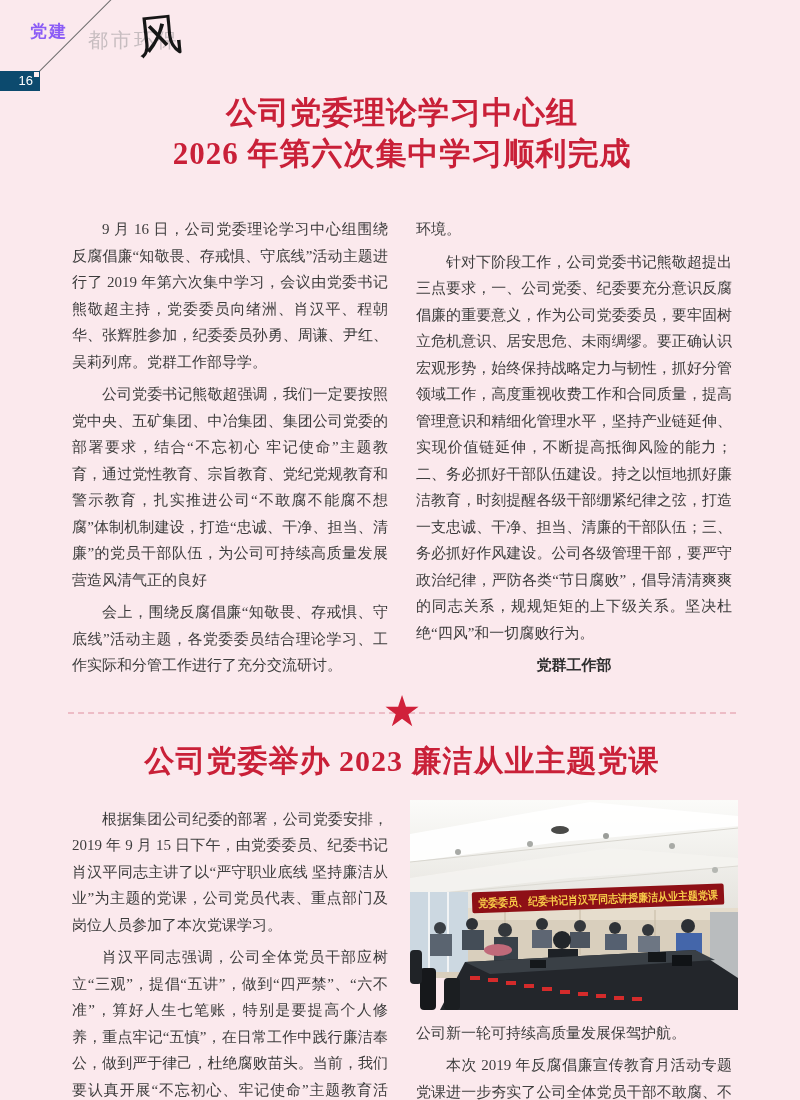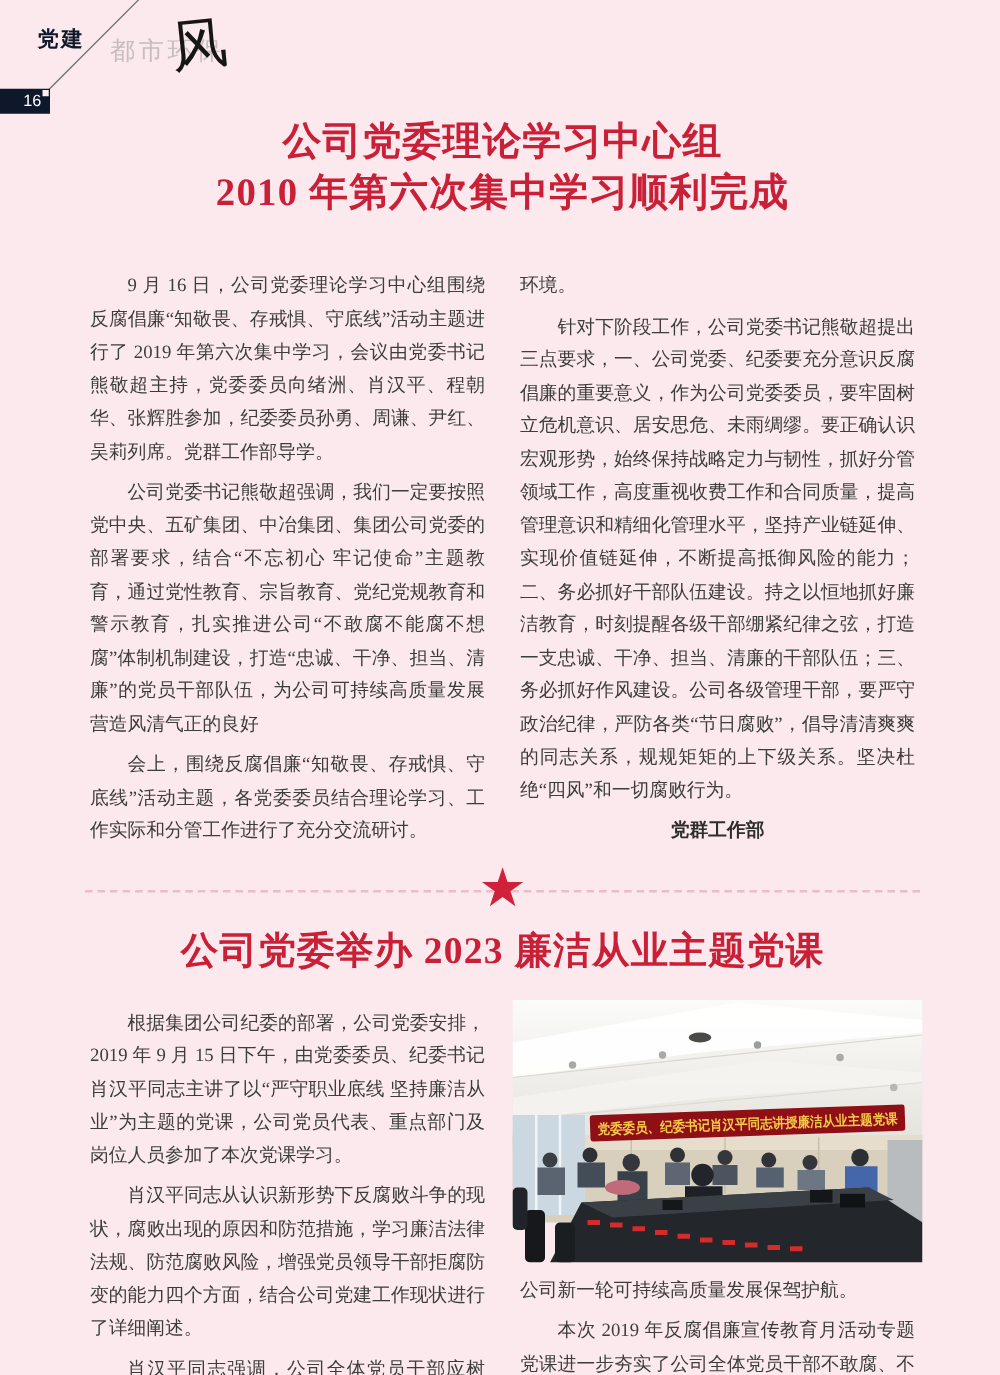--- a/index.html
+++ b/index.html
@@ -7,39 +7,39 @@
   .page {
     position:relative; width:800px; height:1100px;
     background:#fbe9ed; overflow:hidden;
     font-family:"Liberation Serif","DejaVu Serif",serif;
     color:#3d3d3d;
   }
   
   .section-label{
     position:absolute; left:30px; top:20px;
     font-family:"Liberation Sans","DejaVu Sans",sans-serif;
-    font-weight:bold; font-size:17px; color:#0f172a; letter-spacing:2px;
+    font-weight:bold; font-size:17px; color:#8b5cf6; letter-spacing:2px;
   }
   .diag-line{
     position:absolute; left:39px; top:71px; width:104px; height:0;
     border-top:1px solid #6d6d6d;
     transform:rotate(-45deg); transform-origin:left top;
   }
   .mag-name{
     position:absolute; left:88px; top:27px;
     font-size:20px; color:#c7bdc0; letter-spacing:3px;
   }
   .masthead-glyph{
     position:absolute; left:137px; top:6px;
     font-size:45px; color:#161616; transform:rotate(-6deg);
     font-family:"DejaVu Serif",serif;
   }
   .page-box{
     position:absolute; left:0; top:71px; width:40px; height:20px;
-    background:#0f172a; color:#ffffff;
+    background:#0c4a6e; color:#ffffff;
     font-family:"Liberation Sans","DejaVu Sans",sans-serif;
     font-size:13px; line-height:20px; text-align:right; padding-right:7px;
   }
   .page-box .corner{
     position:absolute; top:1px; right:1px; width:5px; height:5px; background:#fdeef1;
   }
   
   .content{ position:absolute; left:66px; top:92px; width:672px; }
   .title{
     margin:0 0 36px 0; text-align:center; color:#c92038; font-weight:bold;
@@ -83,21 +83,21 @@
   <div class="page-box">
     <span>16</span>
     <span class="corner"></span>
   </div>
 
   <div class="content">
 
     <section>
       <h1 class="title">
         <span class="tl">公司党委理论学习中心组</span>
-        <span class="tl">2010 年第六次集中学习顺利完成</span>
+        <span class="tl">2026 年第六次集中学习顺利完成</span>
       </h1>
       <div class="columns">
         <div class="col">
           <p class="para">9 月 16 日，公司党委理论学习中心组围绕反腐倡廉“知敬畏、存戒惧、守底线”活动主题进行了 2019 年第六次集中学习，会议由党委书记熊敬超主持，党委委员向绪洲、肖汉平、程朝华、张辉胜参加，纪委委员孙勇、周谦、尹红、吴莉列席。党群工作部导学。</p>
           <p class="para">公司党委书记熊敬超强调，我们一定要按照党中央、五矿集团、中冶集团、集团公司党委的部署要求，结合“不忘初心 牢记使命”主题教育，通过党性教育、宗旨教育、党纪党规教育和警示教育，扎实推进公司“不敢腐不能腐不想腐”体制机制建设，打造“忠诚、干净、担当、清廉”的党员干部队伍，为公司可持续高质量发展营造风清气正的良好</p>
           <p class="para">会上，围绕反腐倡廉“知敬畏、存戒惧、守底线”活动主题，各党委委员结合理论学习、工作实际和分管工作进行了充分交流研讨。</p>
         </div>
         <div class="col">
           <p class="para ni">环境。</p>
           <p class="para">针对下阶段工作，公司党委书记熊敬超提出三点要求，一、公司党委、纪委要充分意识反腐倡廉的重要意义，作为公司党委委员，要牢固树立危机意识、居安思危、未雨绸缪。要正确认识宏观形势，始终保持战略定力与韧性，抓好分管领域工作，高度重视收费工作和合同质量，提高管理意识和精细化管理水平，坚持产业链延伸、实现价值链延伸，不断提高抵御风险的能力；二、务必抓好干部队伍建设。持之以恒地抓好廉洁教育，时刻提醒各级干部绷紧纪律之弦，打造一支忠诚、干净、担当、清廉的干部队伍；三、务必抓好作风建设。公司各级管理干部，要严守政治纪律，严防各类“节日腐败”，倡导清清爽爽的同志关系，规规矩矩的上下级关系。坚决杜绝“四风”和一切腐败行为。</p>
@@ -108,21 +108,20 @@
 
     <div class="divider">
       <span class="star">★</span>
     </div>
 
     <section>
       <h1 class="title2">公司党委举办 2023 廉洁从业主题党课</h1>
       <div class="columns">
         <div class="col">
           <p class="para">根据集团公司纪委的部署，公司党委安排，2019 年 9 月 15 日下午，由党委委员、纪委书记肖汉平同志主讲了以“严守职业底线 坚持廉洁从业”为主题的党课，公司党员代表、重点部门及岗位人员参加了本次党课学习。</p>
-          <p class="para">肖汉平同志从认识新形势下反腐败斗争的现状，腐败出现的原因和防范措施，学习廉洁法律法规、防范腐败风险，增强党员领导干部拒腐防变的能力四个方面，结合公司党建工作现状进行了详细阐述。</p>
           <p class="para">肖汉平同志强调，公司全体党员干部应树立“三观”，提倡“五讲”，做到“四严禁”、“六不准”，算好人生七笔账，特别是要提高个人修养，重点牢记“五慎”，在日常工作中践行廉洁奉公，做到严于律己，杜绝腐败苗头。当前，我们要认真开展“不忘初心、牢记使命”主题教育活动，增强“四个意识”、坚定“四个自信”、做到“两个维护”，充分发挥党建工作的引领作用，通过党风廉政建设暨反腐败斗争，为</p>
         </div>
         <div class="col">
 
           <svg class="photo" viewBox="0 0 328 210" preserveAspectRatio="none">
             <defs>
               <linearGradient id="ceil" x1="0" y1="0" x2="0" y2="1">
                 <stop offset="0" stop-color="#fbfbf9"></stop>
                 <stop offset="1" stop-color="#e4e2dc"></stop>
               </linearGradient>

